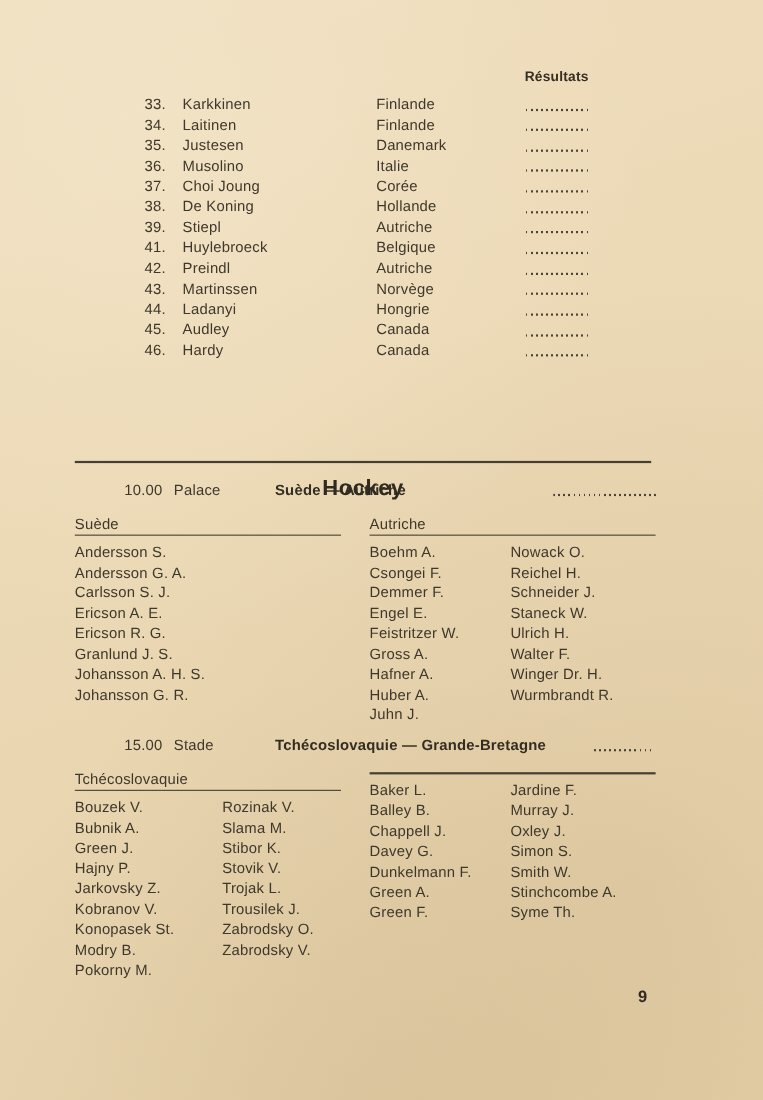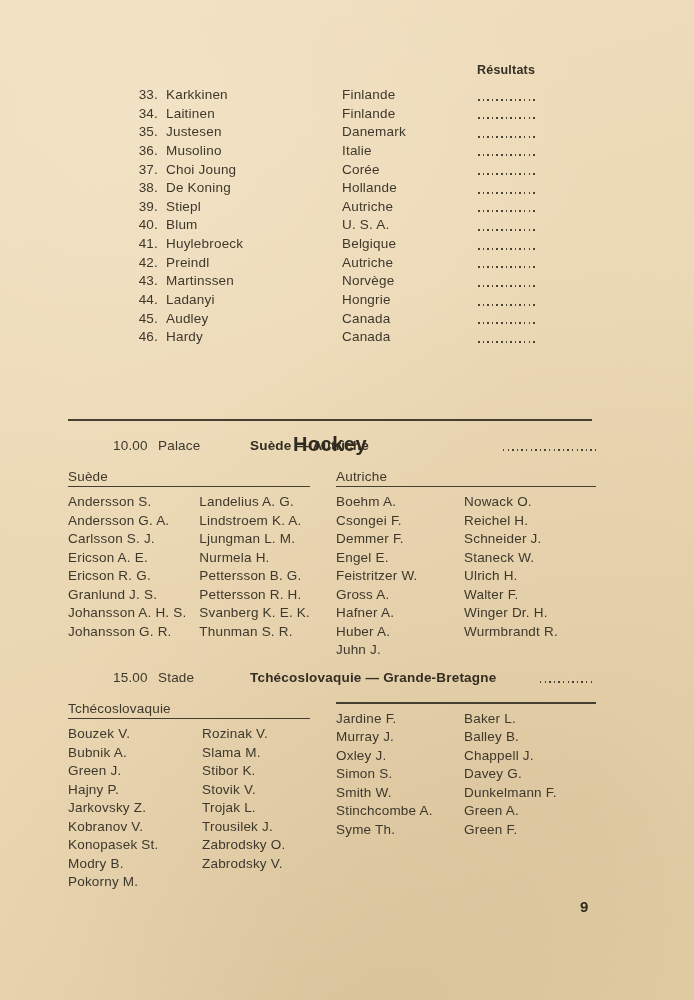--- a/index.html
+++ b/index.html
@@ -16,21 +16,21 @@
       radial-gradient(circle at 50% 105%, rgba(120,90,45,.10), transparent 40%),
       linear-gradient(163deg,#efddbd 0%,#ebd8b4 45%,#e7d3ac 100%);
   }
   
   .results-label{
     position:absolute;left:477px;top:63px;
     font-size:12.5px;font-weight:bold;color:#352f24;letter-spacing:.2px;
   }
   .results-list{position:absolute;left:0;top:86px;width:694px;}
   .entry-row{position:relative;height:18.65px;line-height:18.65px;font-size:13.5px;letter-spacing:.2px;}
-  .entry-row .num{position:absolute;left:124px;width:34px;text-align:right;}
+  .entry-row .num{position:absolute;left:124px;width:34px;text-align:center;}
   .entry-row .name{position:absolute;left:166px;white-space:nowrap;}
   .entry-row .country{position:absolute;left:342px;white-space:nowrap;}
   .dotline{
     background-image:repeating-linear-gradient(90deg,#4a4336 0 1.5px,transparent 1.5px 4.6px);
     height:2px;
   }
   .entry-row .dots{position:absolute;left:478px;top:12.5px;width:59px;}
   
   .hockey-title{
     position:absolute;left:68px;top:395px;width:524px;
@@ -103,26 +103,20 @@
         <span class="country">Hollande</span>
         <span class="dots dotline"></span>
       </div>
       <div class="entry-row">
         <span class="num">39.</span>
         <span class="name">Stiepl</span>
         <span class="country">Autriche</span>
         <span class="dots dotline"></span>
       </div>
       <div class="entry-row">
-        <span class="num">40.</span>
-        <span class="name">Blum</span>
-        <span class="country">U. S. A.</span>
-        <span class="dots dotline"></span>
-      </div>
-      <div class="entry-row">
         <span class="num">41.</span>
         <span class="name">Huylebroeck</span>
         <span class="country">Belgique</span>
         <span class="dots dotline"></span>
       </div>
       <div class="entry-row">
         <span class="num">42.</span>
         <span class="name">Preindl</span>
         <span class="country">Autriche</span>
         <span class="dots dotline"></span>
@@ -169,30 +163,20 @@
       <div class="t-cols">
         <div class="p-col">
             <div class="player">Andersson S.</div>
             <div class="player">Andersson G. A.</div>
             <div class="player">Carlsson S. J.</div>
             <div class="player">Ericson A. E.</div>
             <div class="player">Ericson R. G.</div>
             <div class="player">Granlund J. S.</div>
             <div class="player">Johansson A. H. S.</div>
             <div class="player">Johansson G. R.</div>
-          </div>
-        <div class="p-col">
-            <div class="player">Landelius A. G.</div>
-            <div class="player">Lindstroem K. A.</div>
-            <div class="player">Ljungman L. M.</div>
-            <div class="player">Nurmela H.</div>
-            <div class="player">Pettersson B. G.</div>
-            <div class="player">Pettersson R. H.</div>
-            <div class="player">Svanberg K. E. K.</div>
-            <div class="player">Thunman S. R.</div>
           </div>
       </div>
     </div>
     <div class="team team-right">
       <div class="t-label">Autriche</div>
       <div class="t-rule"></div>
       <div class="t-cols">
         <div class="p-col">
             <div class="player">Boehm A.</div>
             <div class="player">Csongei F.</div>
@@ -249,35 +233,35 @@
             <div class="player">Trousilek J.</div>
             <div class="player">Zabrodsky O.</div>
             <div class="player">Zabrodsky V.</div>
           </div>
       </div>
     </div>
     <div class="team team-right">
       <div class="t-rule"></div>
       <div class="t-cols">
         <div class="p-col">
+            <div class="player">Baker L.</div>
+            <div class="player">Balley B.</div>
+            <div class="player">Chappell J.</div>
+            <div class="player">Davey G.</div>
+            <div class="player">Dunkelmann F.</div>
+            <div class="player">Green A.</div>
+            <div class="player">Green F.</div>
+          </div>
+        <div class="p-col">
             <div class="player">Jardine F.</div>
             <div class="player">Murray J.</div>
             <div class="player">Oxley J.</div>
             <div class="player">Simon S.</div>
             <div class="player">Smith W.</div>
             <div class="player">Stinchcombe A.</div>
             <div class="player">Syme Th.</div>
           </div>
-        <div class="p-col">
-            <div class="player">Baker L.</div>
-            <div class="player">Balley B.</div>
-            <div class="player">Chappell J.</div>
-            <div class="player">Davey G.</div>
-            <div class="player">Dunkelmann F.</div>
-            <div class="player">Green A.</div>
-            <div class="player">Green F.</div>
-          </div>
       </div>
     </div>
   </div>
 
   <div class="page-number">9</div>
 </div>
 
 </body></html>

